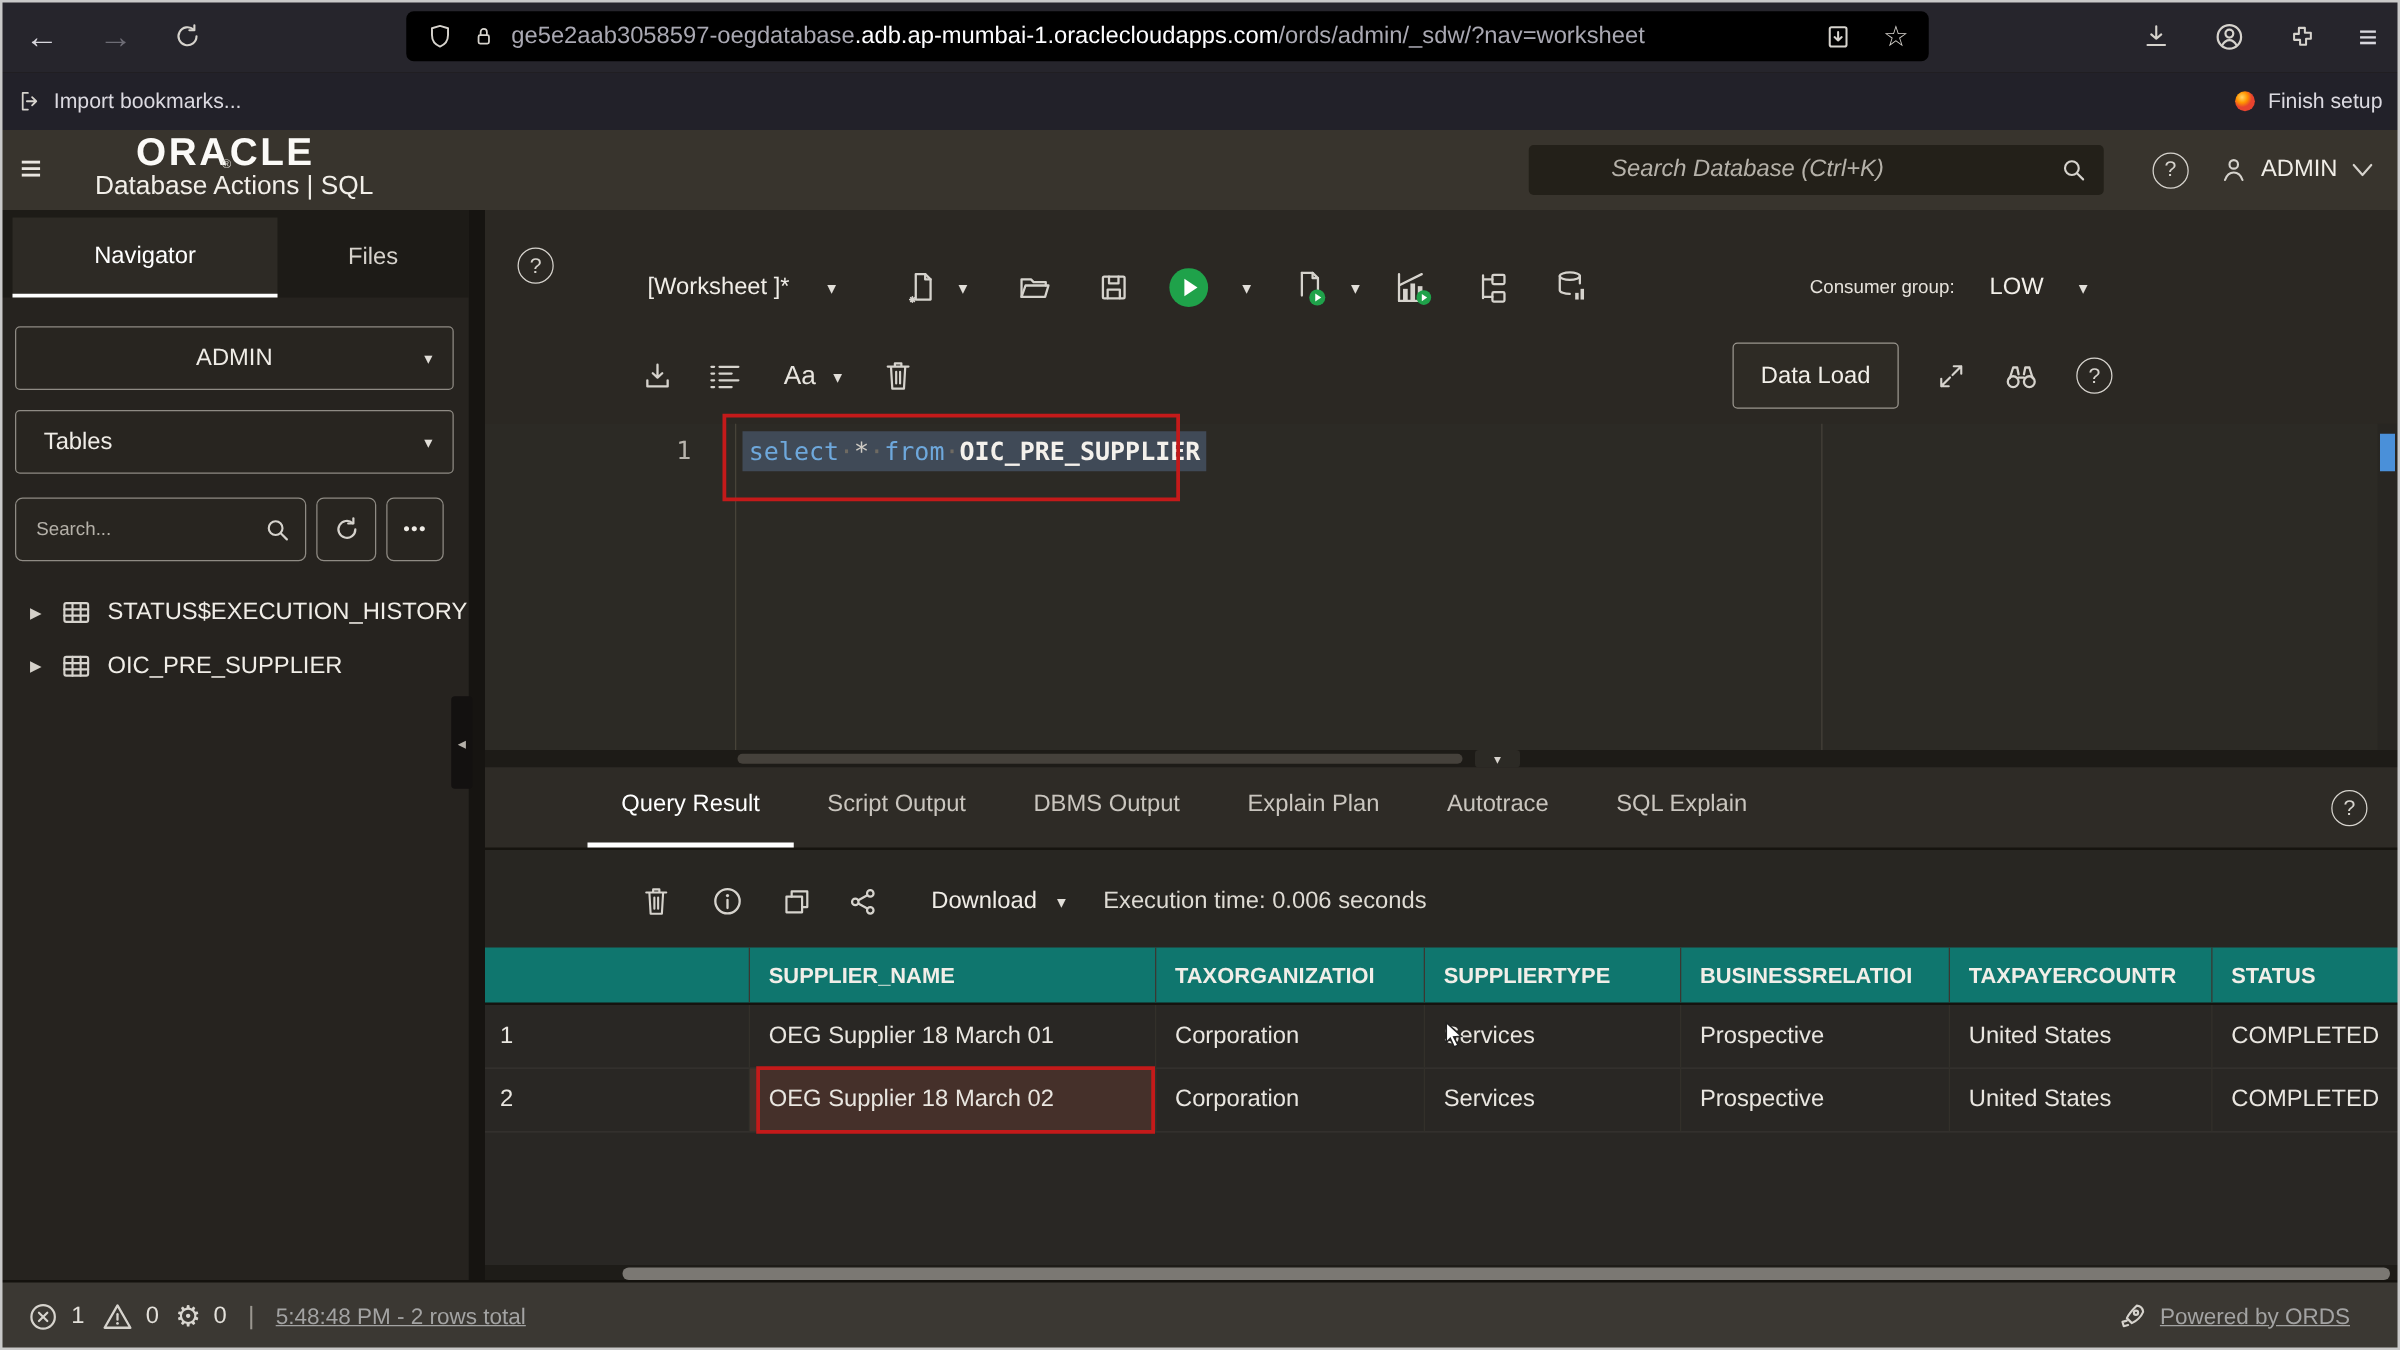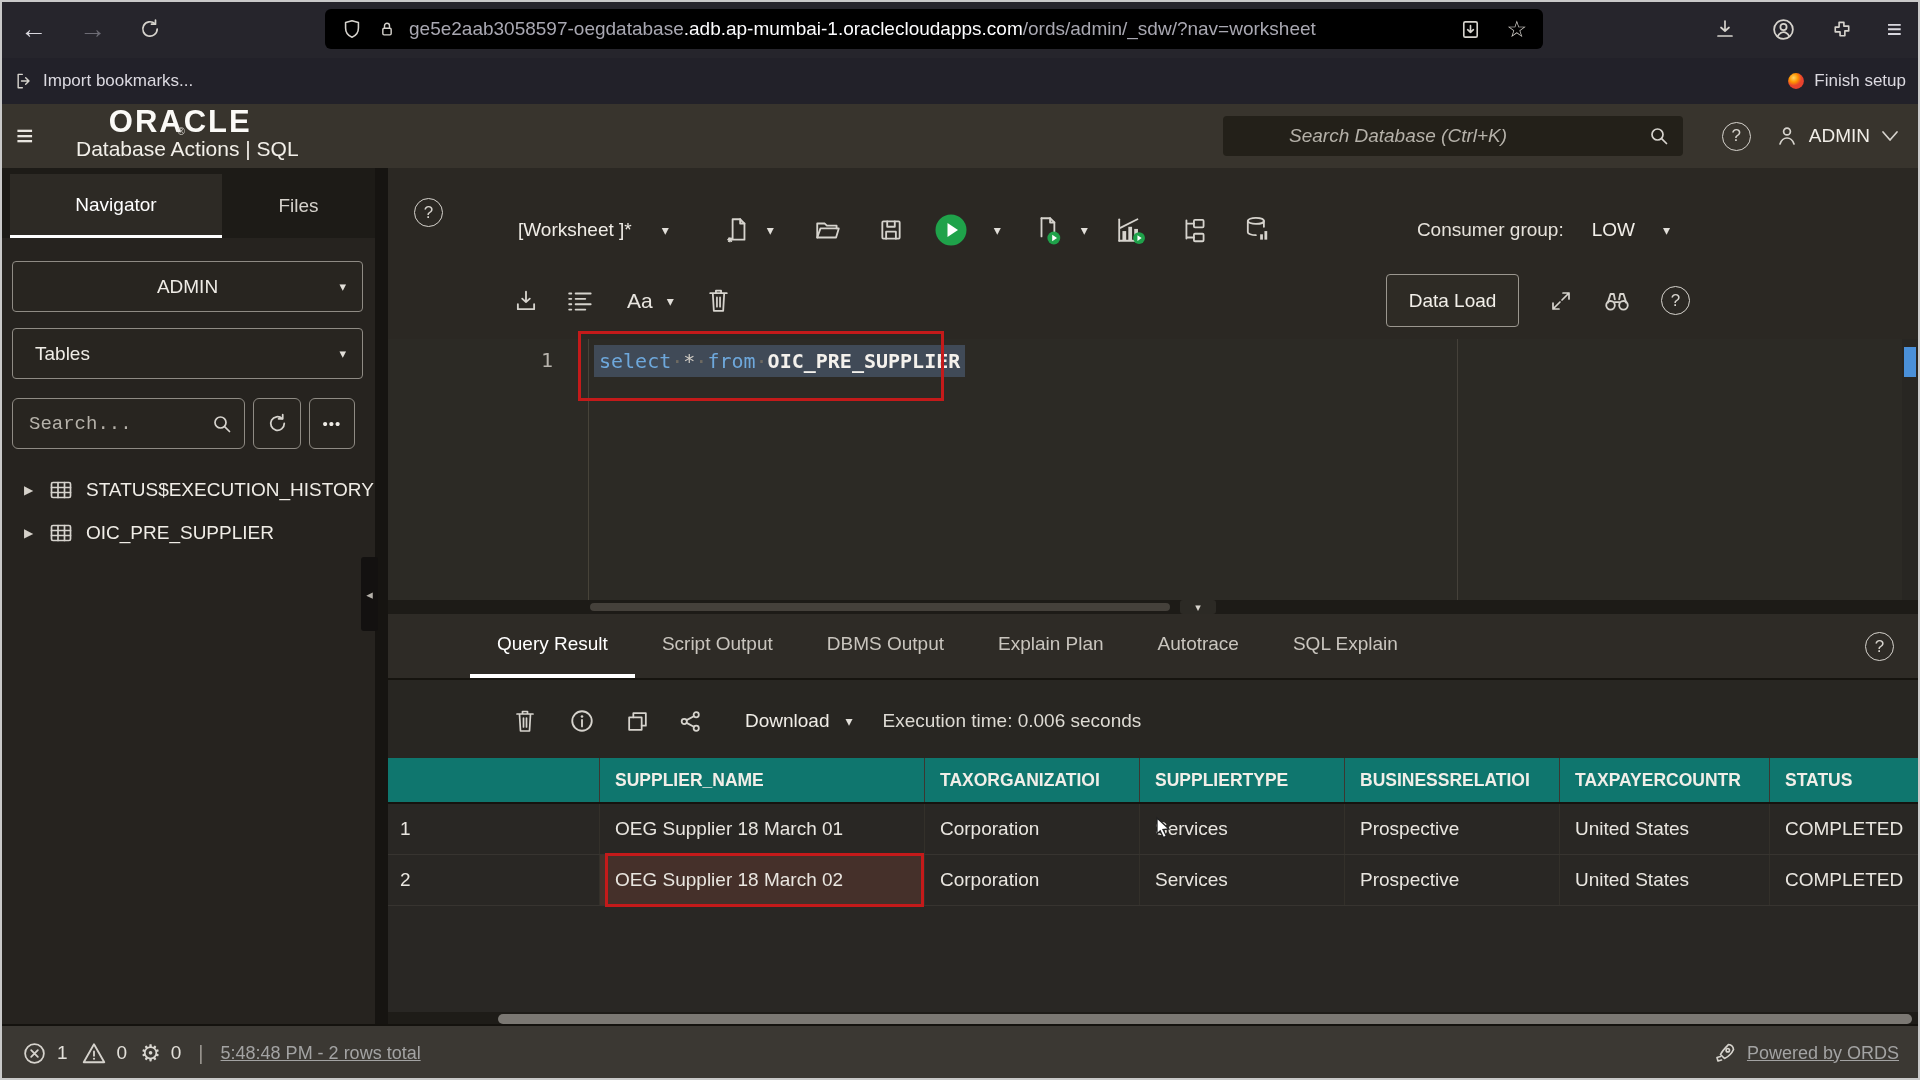--- a/index.html
+++ b/index.html
@@ -61,21 +61,21 @@
            justify-content:center;font-size:19px;color:#d6d2cc;}
   .ws-help{position:absolute;left:414px;top:30px;z-index:5;}
   .side-btn{position:absolute;left:12px;width:351px;height:51px;border:1px solid #8f8b84;border-radius:4px;
             background:#282520;color:#efece6;font-size:19px;display:flex;align-items:center;box-sizing:border-box;}
   .side-btn .chev{position:absolute;right:16px;font-size:13px;color:#e2dfd9;}
   .schema-btn{top:93px;justify-content:center;}
   .type-btn{top:160px;padding-left:22px;}
   .side-search{position:absolute;left:12px;top:230px;width:233px;height:51px;border:1px solid #8f8b84;
                border-radius:6px;box-sizing:border-box;background:#282520;}
   .side-search input{position:absolute;inset:0;background:transparent;border:none;outline:none;
-               font-family:Liberation Mono, monospace;font-size:19px;color:#7dd3fc;padding:0 40px 0 16px;}
+               font-family:Liberation Sans, sans-serif;font-size:15px;color:#7dd3fc;padding:0 40px 0 16px;}
   .side-search input::placeholder{color:#b5b1a9;}
   .side-search .mag{position:absolute;right:10px;top:13px;}
   .sq-btn{position:absolute;top:230px;height:51px;border:1px solid #8f8b84;border-radius:6px;
           background:#282520;display:flex;align-items:center;justify-content:center;box-sizing:border-box;}
   .refresh-btn{left:253px;width:48px;}
   .more-btn{left:309px;width:46px;font-size:15px;color:#efece6;letter-spacing:1px;}
   .tree{position:absolute;left:0;top:300px;right:0;}
   .tree-item{height:43px;display:flex;align-items:center;padding-left:24px;gap:13px;
              font-size:19px;color:#f0ede7;}
   .tree-arrow{font-size:12px;color:#d5d1ca;width:12px;}
@@ -83,21 +83,21 @@
              border-radius:3px;display:flex;align-items:center;justify-content:center;
              color:#b5b1aa;font-size:13px;z-index:6;}
 
   
   .worksheet{position:absolute;left:388px;top:0;right:0;bottom:0;background:#2b2823;}
   .wtb1{position:absolute;top:34px;left:0;right:0;height:55px;display:flex;align-items:center;}
   .wtb2{position:absolute;top:105px;left:0;right:0;height:55px;display:flex;align-items:center;}
   .ws-label{font-size:19px;color:#f0ede7;margin-left:130px;}
   .tchev{font-size:14px;color:#e2dfd9;line-height:1;}
   .consumer{position:absolute;right:250px;top:0;height:55px;display:flex;align-items:center;gap:28px;}
-  .consumer .clabel{font-size:19px;color:#e6e2db;}
+  .consumer .clabel{font-size:15px;color:#e6e2db;}
   .consumer .cvalue{font-size:19px;color:#f2efe9;}
   .wtb2-right{position:absolute;right:230px;top:0;height:55px;display:flex;align-items:center;gap:30px;}
   .data-load-btn{height:53px;width:133px;border:1px solid #9b978f;border-radius:4px;background:#2e2b25;
                  color:#f2efe9;font-size:19px;display:flex;align-items:center;justify-content:center;box-sizing:border-box;}
 
   
   .editor{position:absolute;top:171px;left:0;right:0;height:261px;background:#2c2a25;}
   .gutter-sep{position:absolute;left:200px;top:0;bottom:0;width:1px;background:#474339;}
   .margin-line{position:absolute;left:1069px;top:0;bottom:0;width:1px;background:#45413a;}
   .lnum{position:absolute;left:0;top:9px;width:165px;text-align:right;
@@ -141,21 +141,21 @@
   .hscroll{position:absolute;left:0;right:0;bottom:0;height:14px;background:#1e1c18;}
   .hscroll .hhandle{position:absolute;left:110px;right:8px;top:2px;height:10px;background:#7b7873;border-radius:5px;}
   .cursor{position:absolute;left:765px;top:648px;z-index:9;}
 
   
   .status-bar{position:absolute;bottom:0;left:0;right:0;height:54px;background:#3b3833;
               border-top:2px solid #14120e;display:flex;align-items:center;}
   .sb-left{display:flex;align-items:center;gap:13px;margin-left:22px;font-size:19px;color:#e3e0da;}
   .sb-sep{color:#9a968f;font-size:20px;margin:0 4px;}
   .sb-link{font-size:18px;color:#a3a3a3;text-decoration:underline;}
-  .sb-right{margin-left:auto;margin-right:21px;display:flex;align-items:center;gap:10px;justify-content:flex-end;}
+  .sb-right{margin-left:auto;margin-right:40px;display:flex;align-items:center;gap:10px;justify-content:flex-end;}
   .glyph-gear{font-size:23px;color:#d9d6d0;line-height:1;}
 </style>
 </head>
 <body>
 
 <div class="screen">
 
   <header class="browser-bar">
     <div class="bnav">
       <span>←</span>

